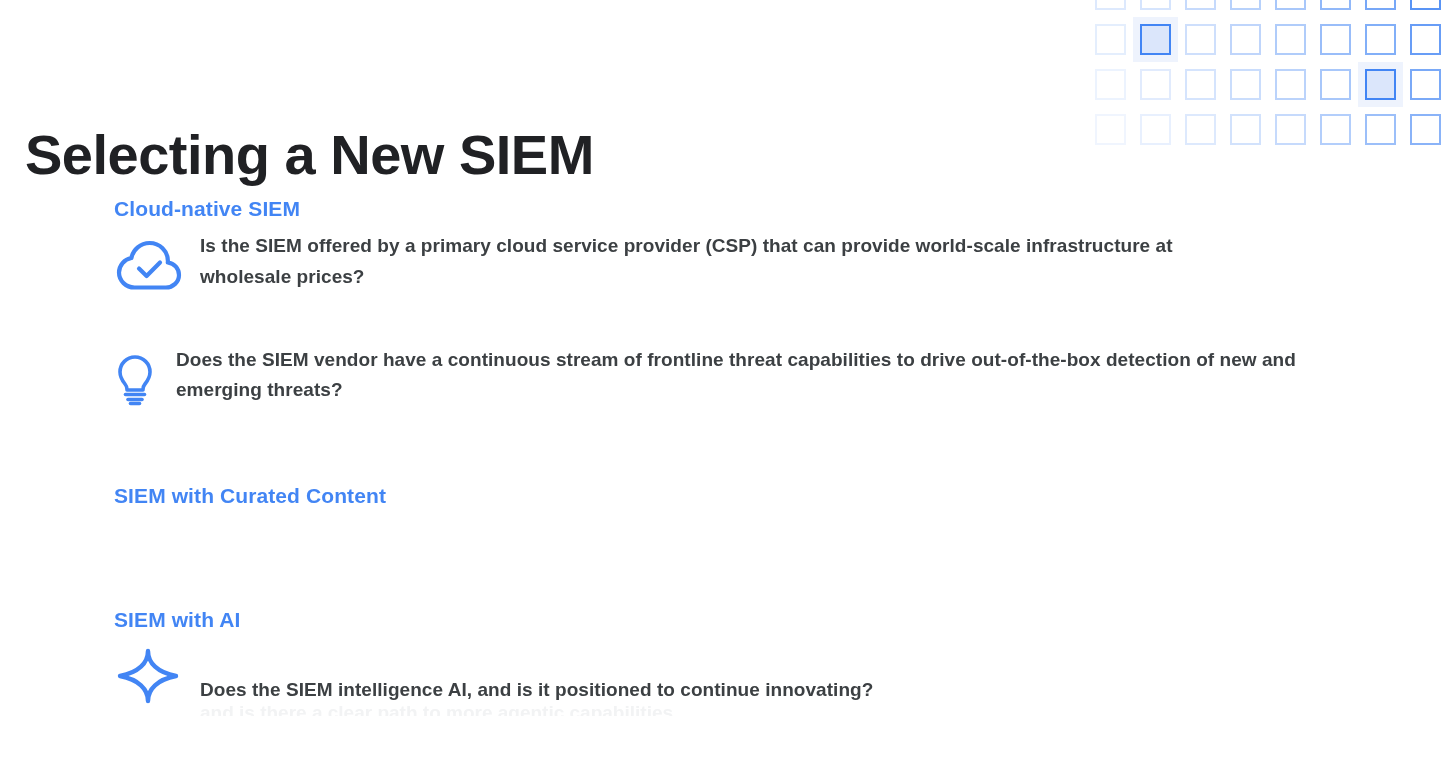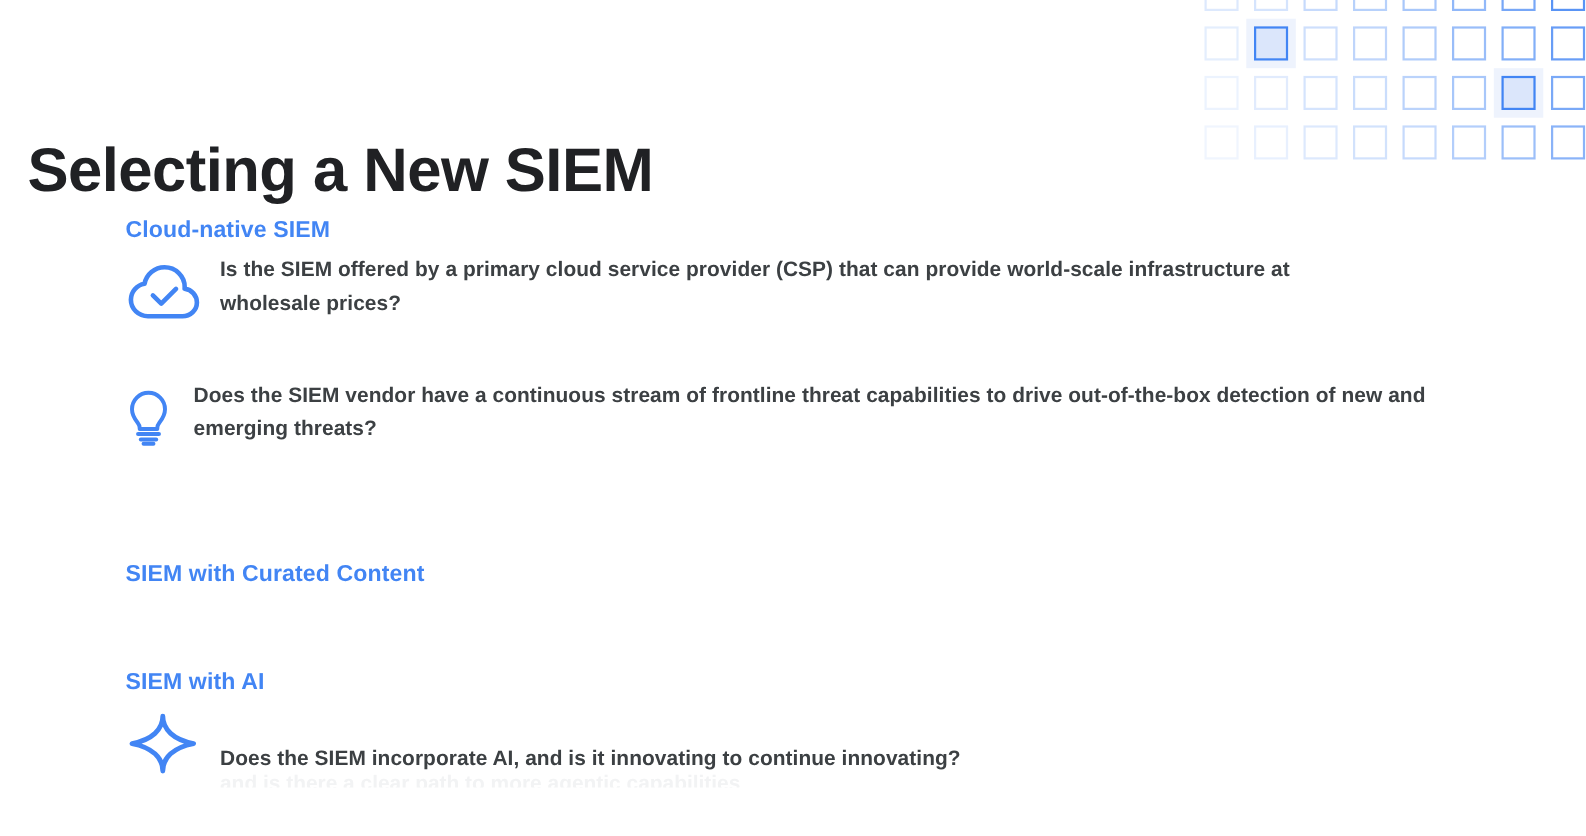--- a/index.html
+++ b/index.html
@@ -102,21 +102,21 @@
 
   
   #section-cloud-native         { top: 196px; }
   #section-cloud-native .icon-wrap  { width: 70px; margin-right: 16px; margin-top: 10px; }
   #section-cloud-native .section-text { max-width: 1060px; }
 
   #section-intelligence         { top: 345px; }
   #section-intelligence .icon-wrap  { width: 42px; margin-right: 20px; margin-top: 6px; }
   #section-intelligence .section-text { max-width: 1130px; }
 
-  #section-curated              { top: 509px; }
+  #section-curated              { top: 483px; }
   #section-curated .icon-wrap   { width: 46px; margin-right: 18px; margin-top: 8px; }
   #section-curated .section-text { max-width: 1110px; }
 
   #section-ai                   { top: 607px; }
   #section-ai .icon-wrap        { width: 68px; margin-right: 18px; margin-top: 8px; }
   #section-ai .section-text     { max-width: 1100px; }
 
   
   #ai-clipped-line {
     position: absolute;
@@ -274,21 +274,21 @@
   </div>
 
   <div class="section" id="section-ai">
     <div class="section-heading">SIEM with AI</div>
     <div class="section-body">
       <div class="icon-wrap">
         <svg width="64" height="58" viewBox="0 0 64 58" fill="none" xmlns="http://www.w3.org/2000/svg">
           <path d="M32 4c0 12 9.5 21.5 28 25-18.5 3.5-28 13-28 25-0-12-9.5-21.5-28-25 18.5-3.5 28-13 28-25Z" stroke="#4285f4" stroke-width="4.4" stroke-linejoin="round"></path>
         </svg>
       </div>
-      <div class="section-text">Does the SIEM incorporate AI, and is it innovating to continue innovating?</div>
+      <div class="section-text">Does the SIEM intelligence AI, and is it positioned to continue innovating?</div>
     </div>
   </div>
 
   <div id="ai-clipped-line">
     <span>and is there a clear path to more agentic capabilities</span>
   </div>
 
 </div>
 
 </body></html>

